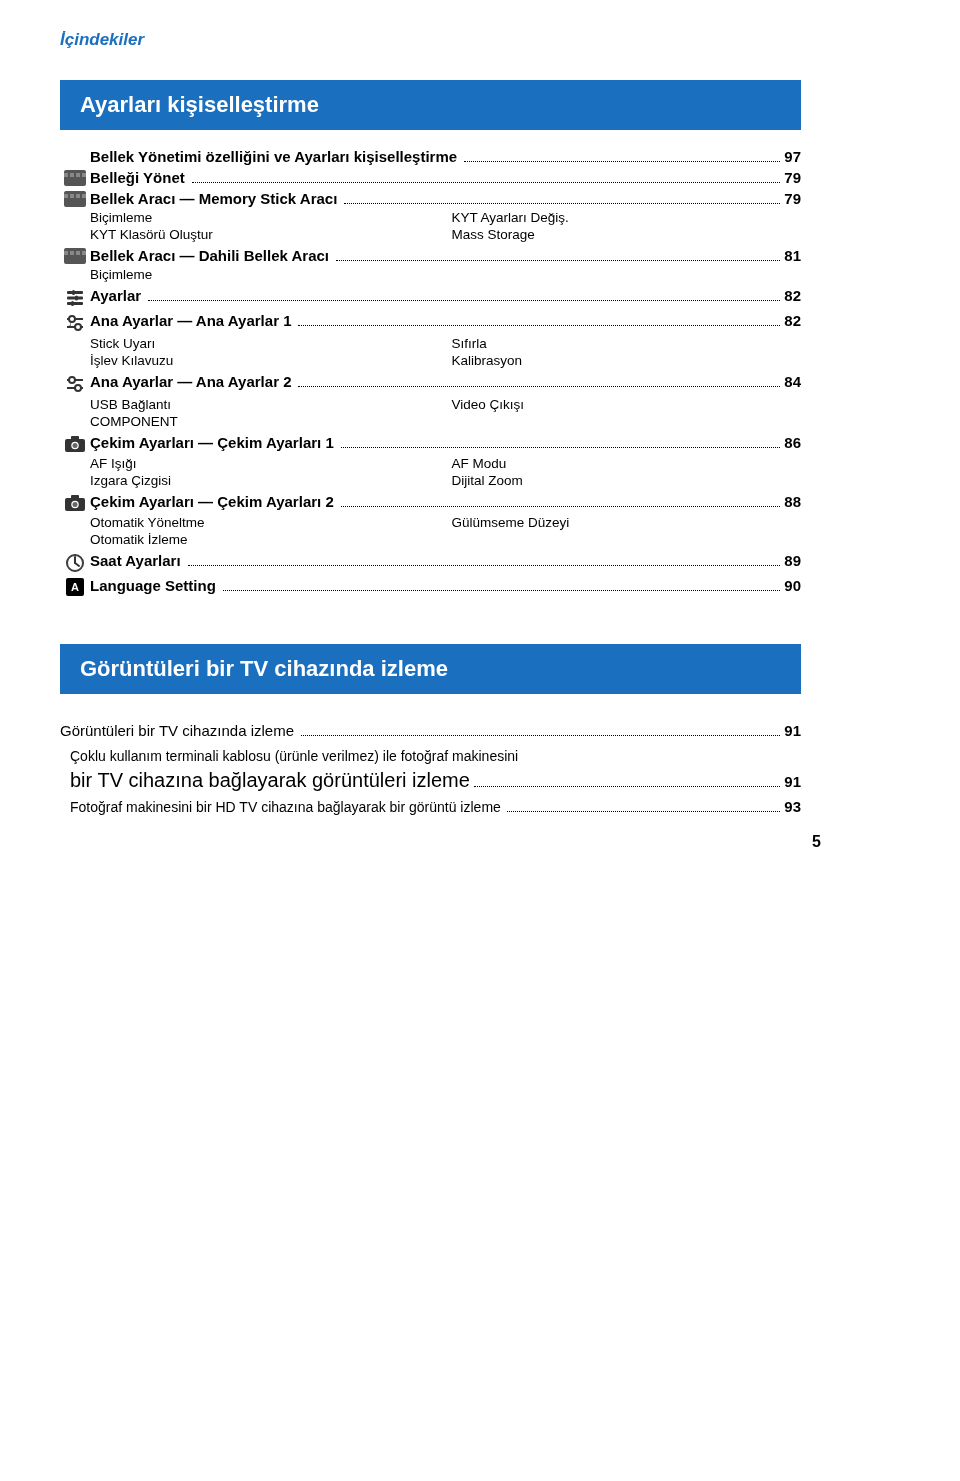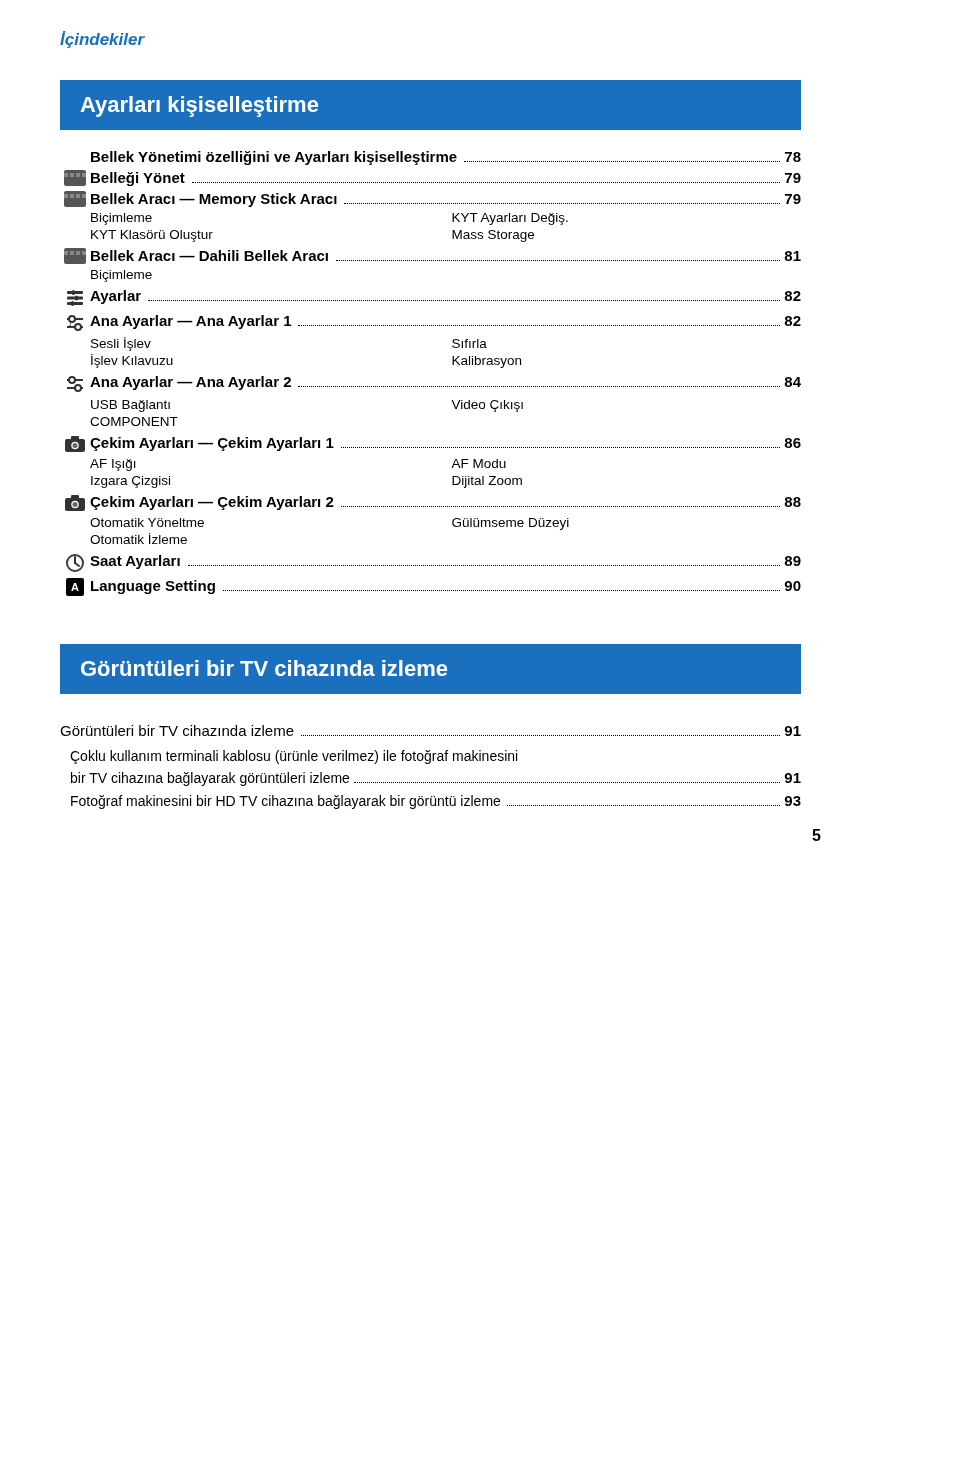--- a/index.html
+++ b/index.html
@@ -193,21 +193,21 @@
   <div class="section-header">Ayarları kişiselleştirme</div>
 
   <div>
 
     <div class="toc-group">
       <div class="toc-main-entry">
         <div class="toc-icon"></div>
         <div class="toc-main-text">
           <span class="toc-title">Bellek Yönetimi özelliğini ve Ayarları kişiselleştirme</span>
           <span class="toc-dots"></span>
-          <span class="toc-page">78</span>
+          <span class="toc-page">97</span>
         </div>
       </div>
     </div>
 
     <div class="toc-group">
       <div class="toc-main-entry">
         <div class="toc-icon">
           <div class="memory-icon-box"></div>
         </div>
         <div class="toc-main-text">
@@ -292,21 +292,21 @@
           </svg>
         </div>
         <div class="toc-main-text">
           <span class="toc-title">Ana Ayarlar — Ana Ayarlar 1</span>
           <span class="toc-dots"></span>
           <span class="toc-page">82</span>
         </div>
       </div>
       <div class="toc-sub-entries">
         <div class="toc-sub-row">
-          <span class="toc-sub-item">Sesli İşlev</span>
+          <span class="toc-sub-item">Stick Uyarı</span>
           <span class="toc-sub-item">Sıfırla</span>
         </div>
         <div class="toc-sub-row">
           <span class="toc-sub-item">İşlev Kılavuzu</span>
           <span class="toc-sub-item">Kalibrasyon</span>
         </div>
       </div>
     </div>
 
     <div class="toc-group">
@@ -434,21 +434,21 @@
 
     <div class="second-section-entry">
       <span class="second-section-title">Görüntüleri bir TV cihazında izleme</span>
       <span class="second-section-dots"></span>
       <span class="second-section-page">91</span>
     </div>
 
     <div style="padding-left: 10px; margin-top: 4px;">
       <div style="font-size:14px; line-height:1.7;">Çoklu kullanım terminali kablosu (ürünle verilmez) ile fotoğraf makinesini</div>
       <div class="second-section-entry" style="margin-top: 0;">
-        <span style="font-size:14px; flex-shrink:0; margin-right:0;">bir TV cihazına bağlayarak görüntüleri izleme</span>
+        <span style="font-size:20px; flex-shrink:0; margin-right:0;">bir TV cihazına bağlayarak görüntüleri izleme</span>
         <span class="second-section-dots"></span>
         <span class="second-section-page">91</span>
       </div>
       <div class="second-section-entry" style="margin-top: 4px;">
         <span style="font-size:14px; flex-shrink:0; margin-right:2px;">Fotoğraf makinesini bir HD TV cihazına bağlayarak bir görüntü izleme</span>
         <span class="second-section-dots"></span>
         <span class="second-section-page">93</span>
       </div>
     </div>
   </div>

